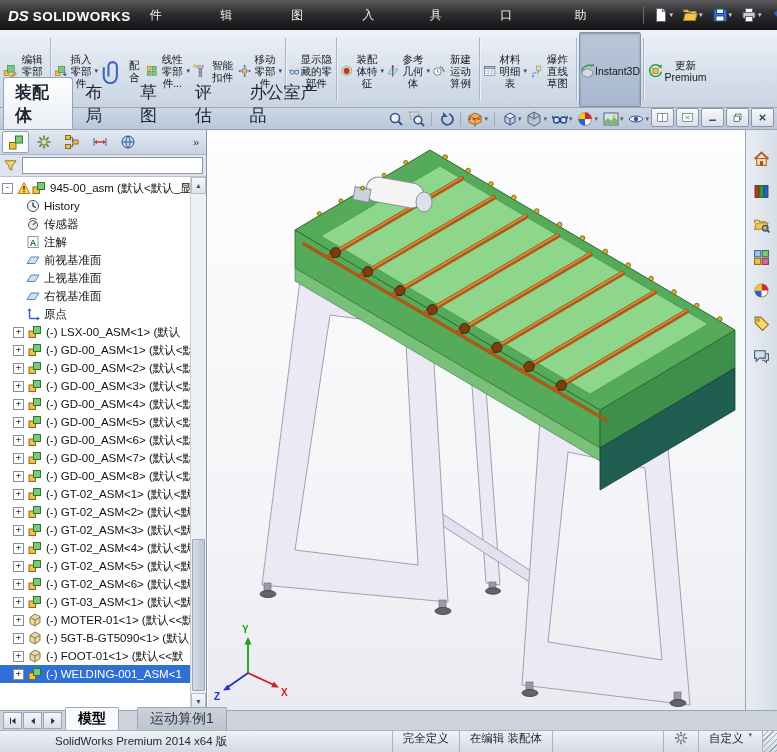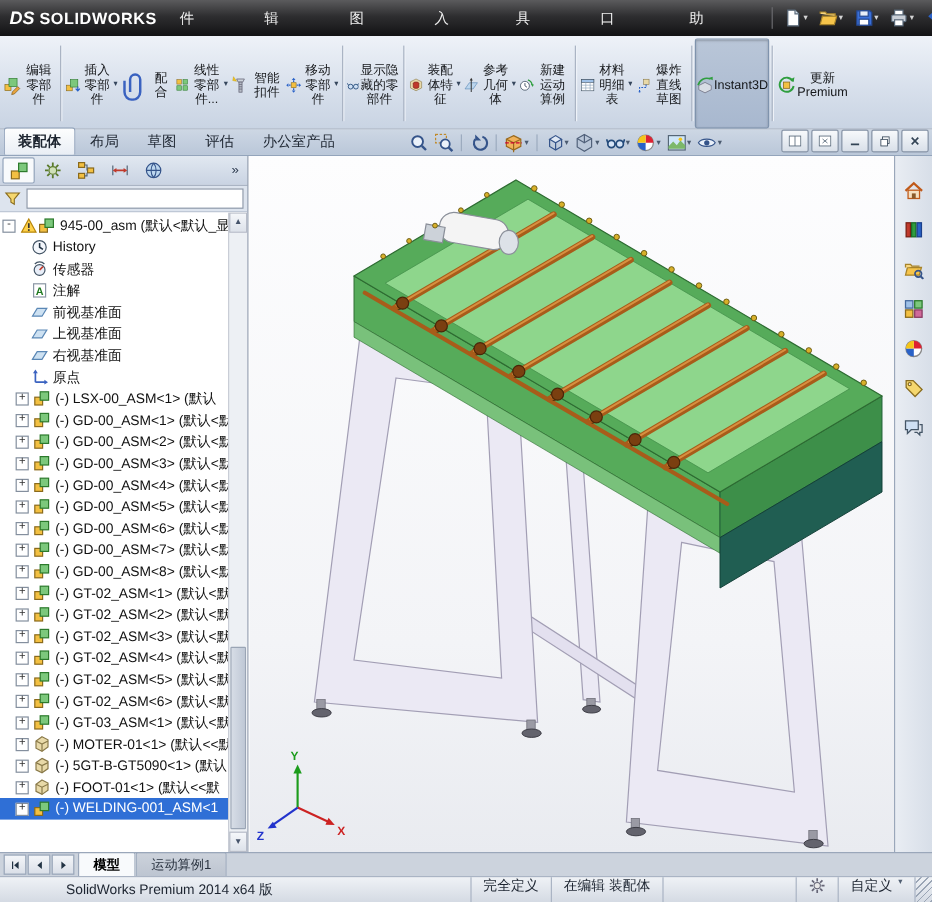--- a/index.html
+++ b/index.html
@@ -34,21 +34,21 @@
   .rbtn.pressed{background:linear-gradient(#b9c6d8,#a8b8cf);border:1px solid #7f93ad;box-shadow:inset 0 1px 2px rgba(0,0,0,.25);}
   .ricon{width:26px;height:26px;margin-bottom:1px;}
   .rlabel{white-space:normal;}
   .rdd{font-size:7px;color:#35465c;line-height:8px;}
   .rsep{width:1px;background:#aab4c4;margin:6px 2px;box-shadow:1px 0 0 #eef2f8;}
 
   
   .tabrow{position:absolute;top:108px;left:0;right:0;height:22px;
     background:linear-gradient(#cdd7e4,#bac7d9);display:flex;align-items:flex-end;border-bottom:1px solid #93a4bb;box-sizing:border-box;}
   .ctabs{display:flex;align-items:flex-end;padding-left:3px;}
-  .ctab{padding:3px 11px 2px;font-size:12px;color:#1d2530;border:1px solid transparent;border-bottom:none;border-radius:3px 3px 0 0;}
+  .ctab{padding:3px 11px 2px;font-size:17px;color:#1d2530;border:1px solid transparent;border-bottom:none;border-radius:3px 3px 0 0;}
   .ctab.active{background:linear-gradient(#fdfefe,#e9eef5);border-color:#93a4bb;font-weight:bold;}
   .viewbar{display:flex;align-items:center;gap:1px;margin-left:48px;margin-bottom:1px;}
   .vbtn{display:flex;align-items:center;padding:1px 2px;border-radius:2px;}
   .vbtn .icon{width:16px;height:16px;}
   .vsep{width:1px;height:14px;background:#9cabbf;margin:0 3px;}
   .winctrls{margin-left:auto;display:flex;gap:2px;margin-right:3px;margin-bottom:2px;}
   .wbtn{width:21px;height:17px;border:1px solid #8a96a8;border-radius:2px;
     background:linear-gradient(#f7f9fb,#d9e0e9);display:flex;align-items:center;justify-content:center;}
   .wbtn .icon{width:11px;height:11px;}
 
@@ -97,22 +97,22 @@
   .tpbtn{width:24px;height:24px;display:flex;align-items:center;justify-content:center;border-radius:3px;}
   .tpbtn .icon{width:17px;height:17px;}
 
   
   .bottombar{position:absolute;left:0;right:0;bottom:22px;height:20px;background:#ccd3dd;
     border-top:1px solid #9aa7ba;display:flex;align-items:flex-end;box-sizing:border-box;}
   .navbtns{display:flex;gap:1px;padding:0 3px 1px 3px;}
   .navbtn{width:17px;height:15px;background:linear-gradient(#f4f6f9,#dadfe8);border:1px solid #9aa7ba;
     display:flex;align-items:center;justify-content:center;}
   .navbtn .icon{width:10px;height:10px;}
-  .btab{padding:2px 12px 2px;font-size:11px;background:linear-gradient(#ccd2db,#bdc5d1);border:1px solid #9aa7ba;border-bottom:none;
-    border-radius:2px 2px 0 0;margin-right:0;color:#2a3340;}
+  .btab{padding:2px 12px 2px;font-size:14px;background:linear-gradient(#ccd2db,#bdc5d1);border:1px solid #9aa7ba;border-bottom:none;
+    border-radius:2px 2px 0 0;margin-right:18px;color:#2a3340;}
   .btab.active{background:#f8fafc;font-weight:bold;color:#000;}
 
   
   .statusbar{position:absolute;left:0;right:0;bottom:0;height:22px;
     background:linear-gradient(#eff2f6,#d4dae3);border-top:1px solid #aab4c4;
     display:flex;align-items:stretch;font-size:11.5px;color:#1c2430;box-sizing:border-box;}
   .statusleft{display:flex;align-items:center;padding:0 8px;margin-left:47px;}
   .statusfill{flex:1;}
   .statusseg{display:flex;border-left:1px solid #aab4c4;padding:0 10px;gap:4px;}
   .statusseg .icon{width:14px;height:14px;}

